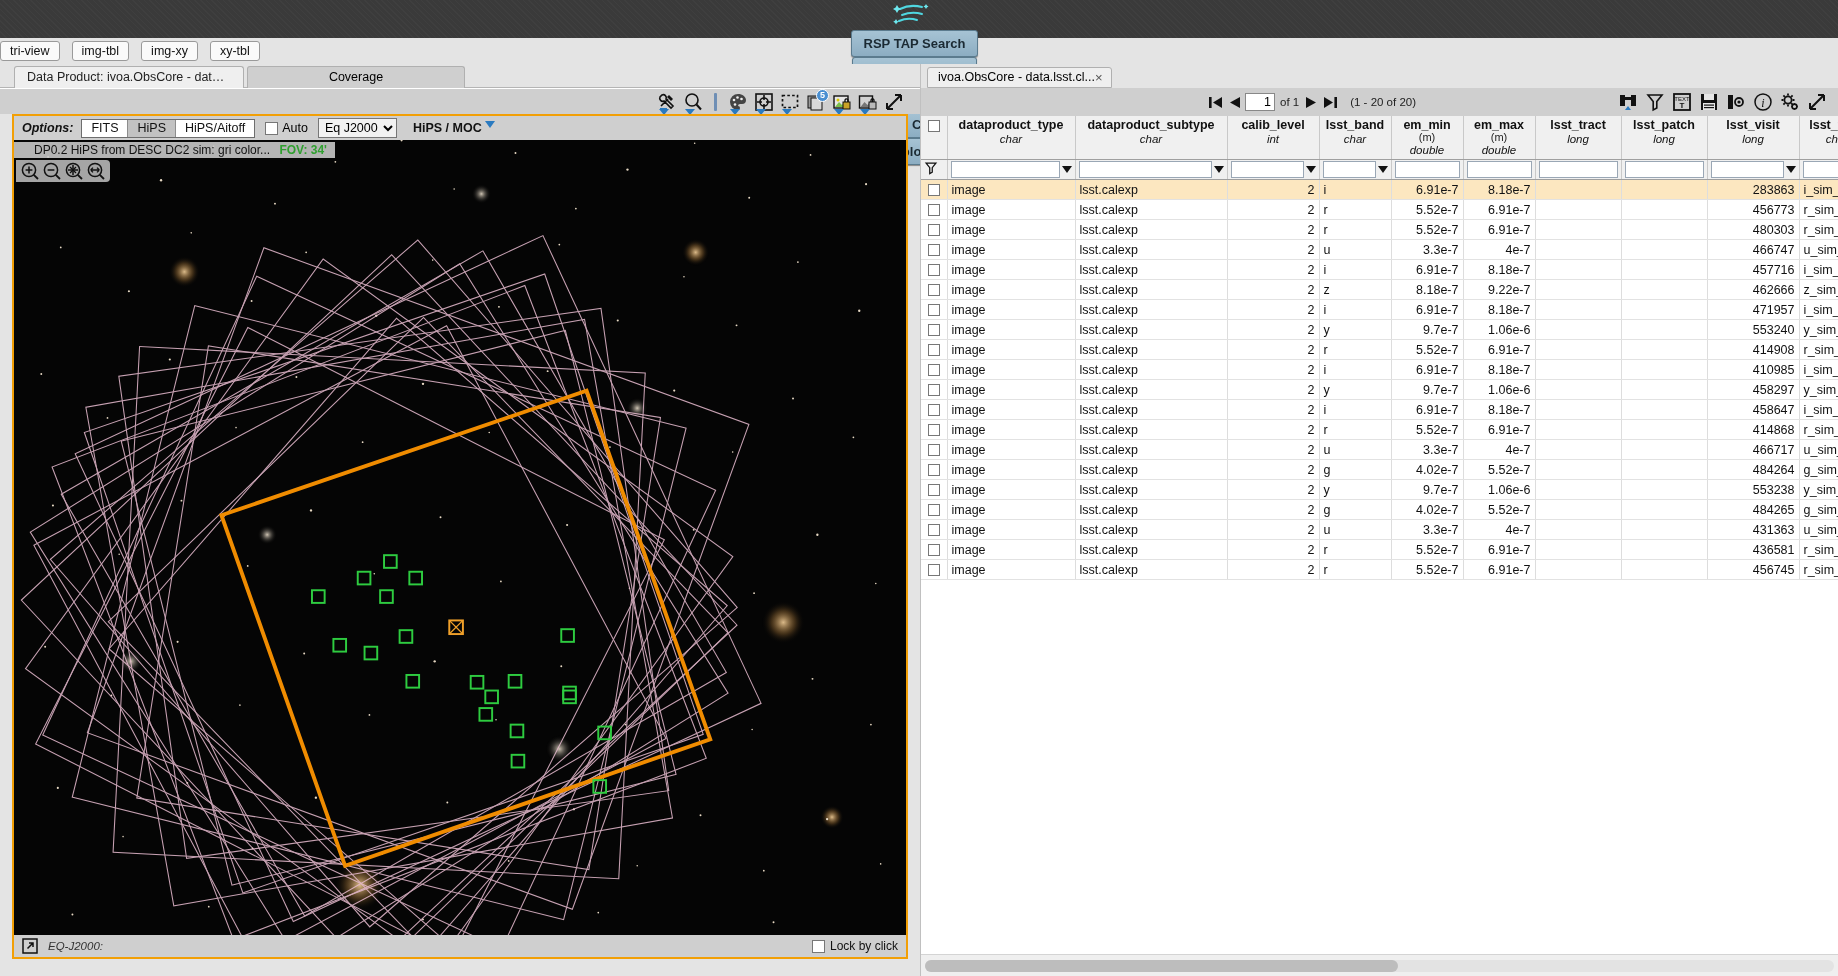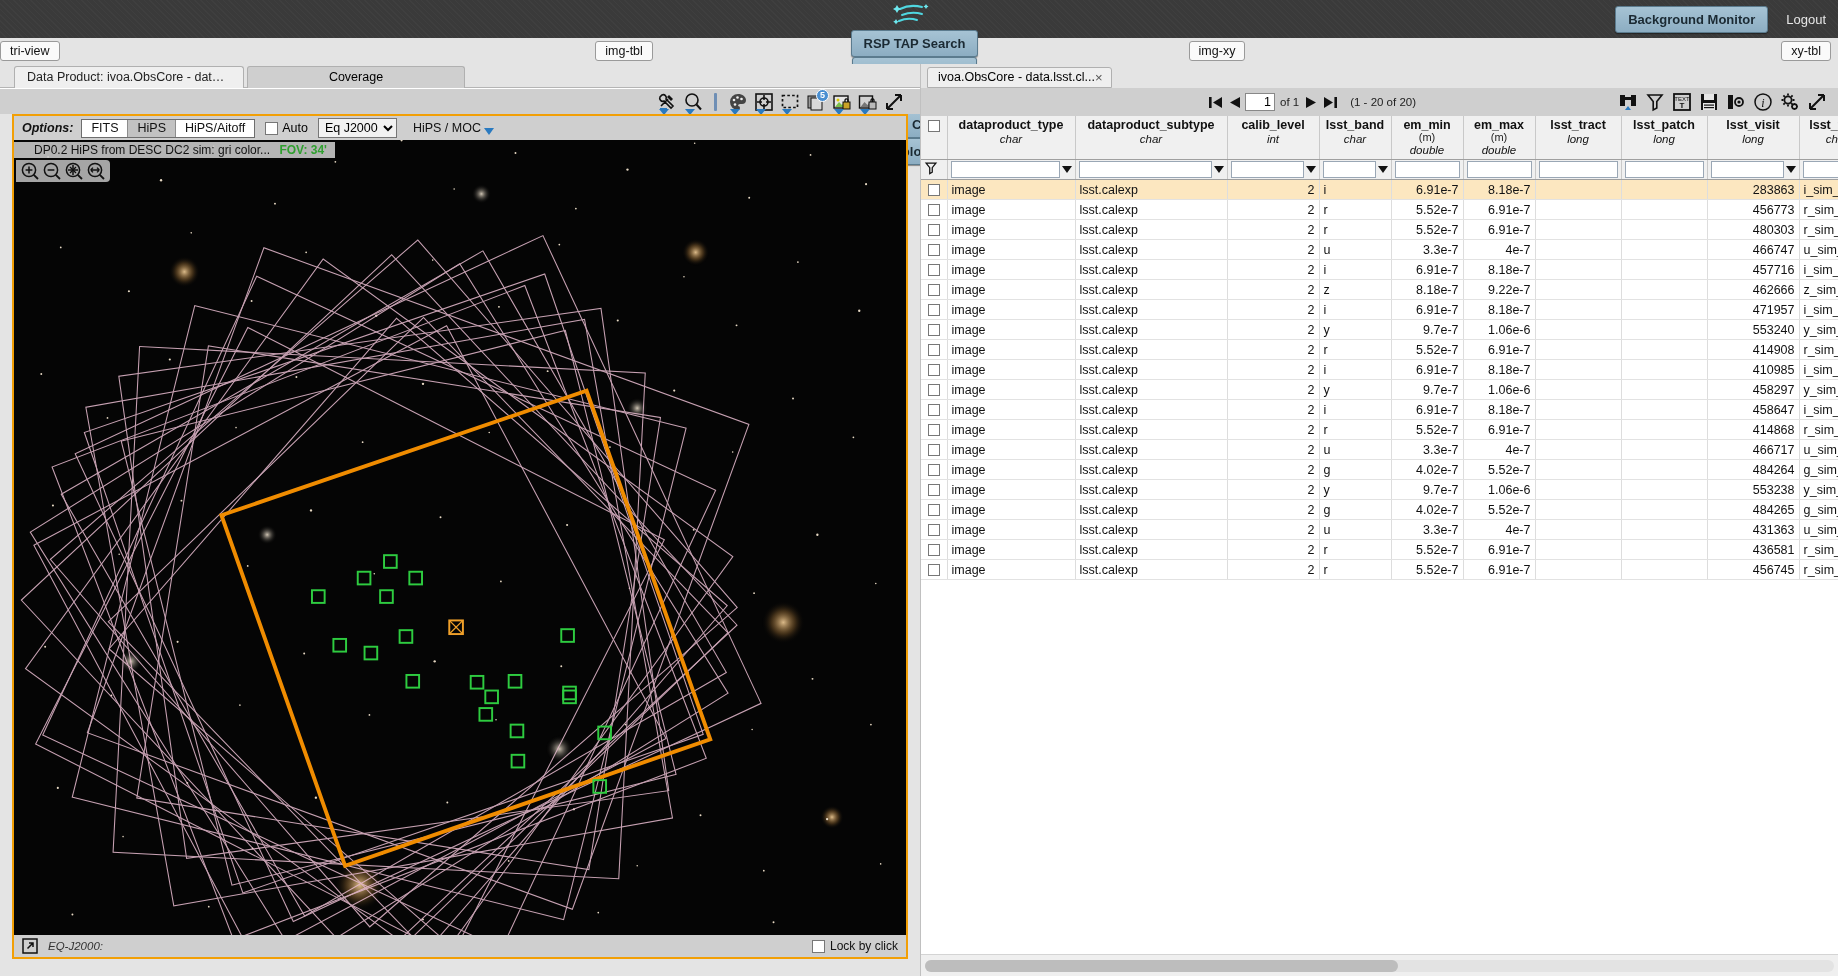--- a/index.html
+++ b/index.html
@@ -56,24 +56,24 @@
     margin-left: 18px;
     cursor: pointer;
     text-decoration: none;
   }
 
   
   .view-row {
     height: 26px;
     background: #e4e4e4;
     display: flex;
-    justify-content: space-between;
+    justify-content: flex-start;
     align-items: center;
-    padding-right: 7px;
-    gap: 3px;
+    padding-right: 14px;
+    gap: 12px;
   }
   .view-btn {
     background: #fafafa;
     border: 1px solid #9a9a9a;
     border-radius: 3px;
     font-size: 12.5px;
     padding: 2px 9px;
     cursor: pointer;
     color: #111;
   }
@@ -192,22 +192,22 @@
   .coord-select {
     margin-left: 10px;
     height: 20px;
     font-size: 12.5px;
     border: 1px solid #777;
     background: #f2f2f2;
     font-family: "Liberation Sans", sans-serif;
     padding: 0 2px;
   }
   .moc-drop {
-    margin-left: 16px; display: flex; align-items: flex-end; gap: 3px;
-    cursor: pointer; color: #111; font-size: 12.5px;
+    margin-left: 16px; display: flex; align-items: flex-start; gap: 3px;
+    cursor: pointer; color: #111; font-size: 12.5px; font-weight: bold;
   }
   .tri-down { width:0;height:0;border-left:5px solid transparent;border-right:5px solid transparent;border-top:7px solid #2a7ac0;}
 
   .hips-label {
     position: absolute; top: 26px; left: 0;
     background: rgba(205,205,205,0.88);
     font-size: 12px;
     padding: 1px 8px 1px 20px;
     color: #111;
     z-index: 4;
@@ -348,24 +348,20 @@
       </g>
     </svg>
   </span>
 
   <button class="nav-btn">RSP TAP Search</button>
   <button class="nav-btn">External Images</button>
   <button class="nav-btn">External Catalogs</button>
   <button class="nav-btn">Add Chart</button>
   <button class="nav-btn">Upload</button>
 
-  <div class="banner-right">
-    <button class="nav-btn" style="margin-right:0">Background Monitor</button>
-    <a class="logout-link">Logout</a>
-  </div>
 </div>
 
 <div class="view-row">
   <button class="view-btn">tri-view</button>
   <button class="view-btn">img-tbl</button>
   <button class="view-btn">img-xy</button>
   <button class="view-btn">xy-tbl</button>
 </div>
 
 <div class="main">

